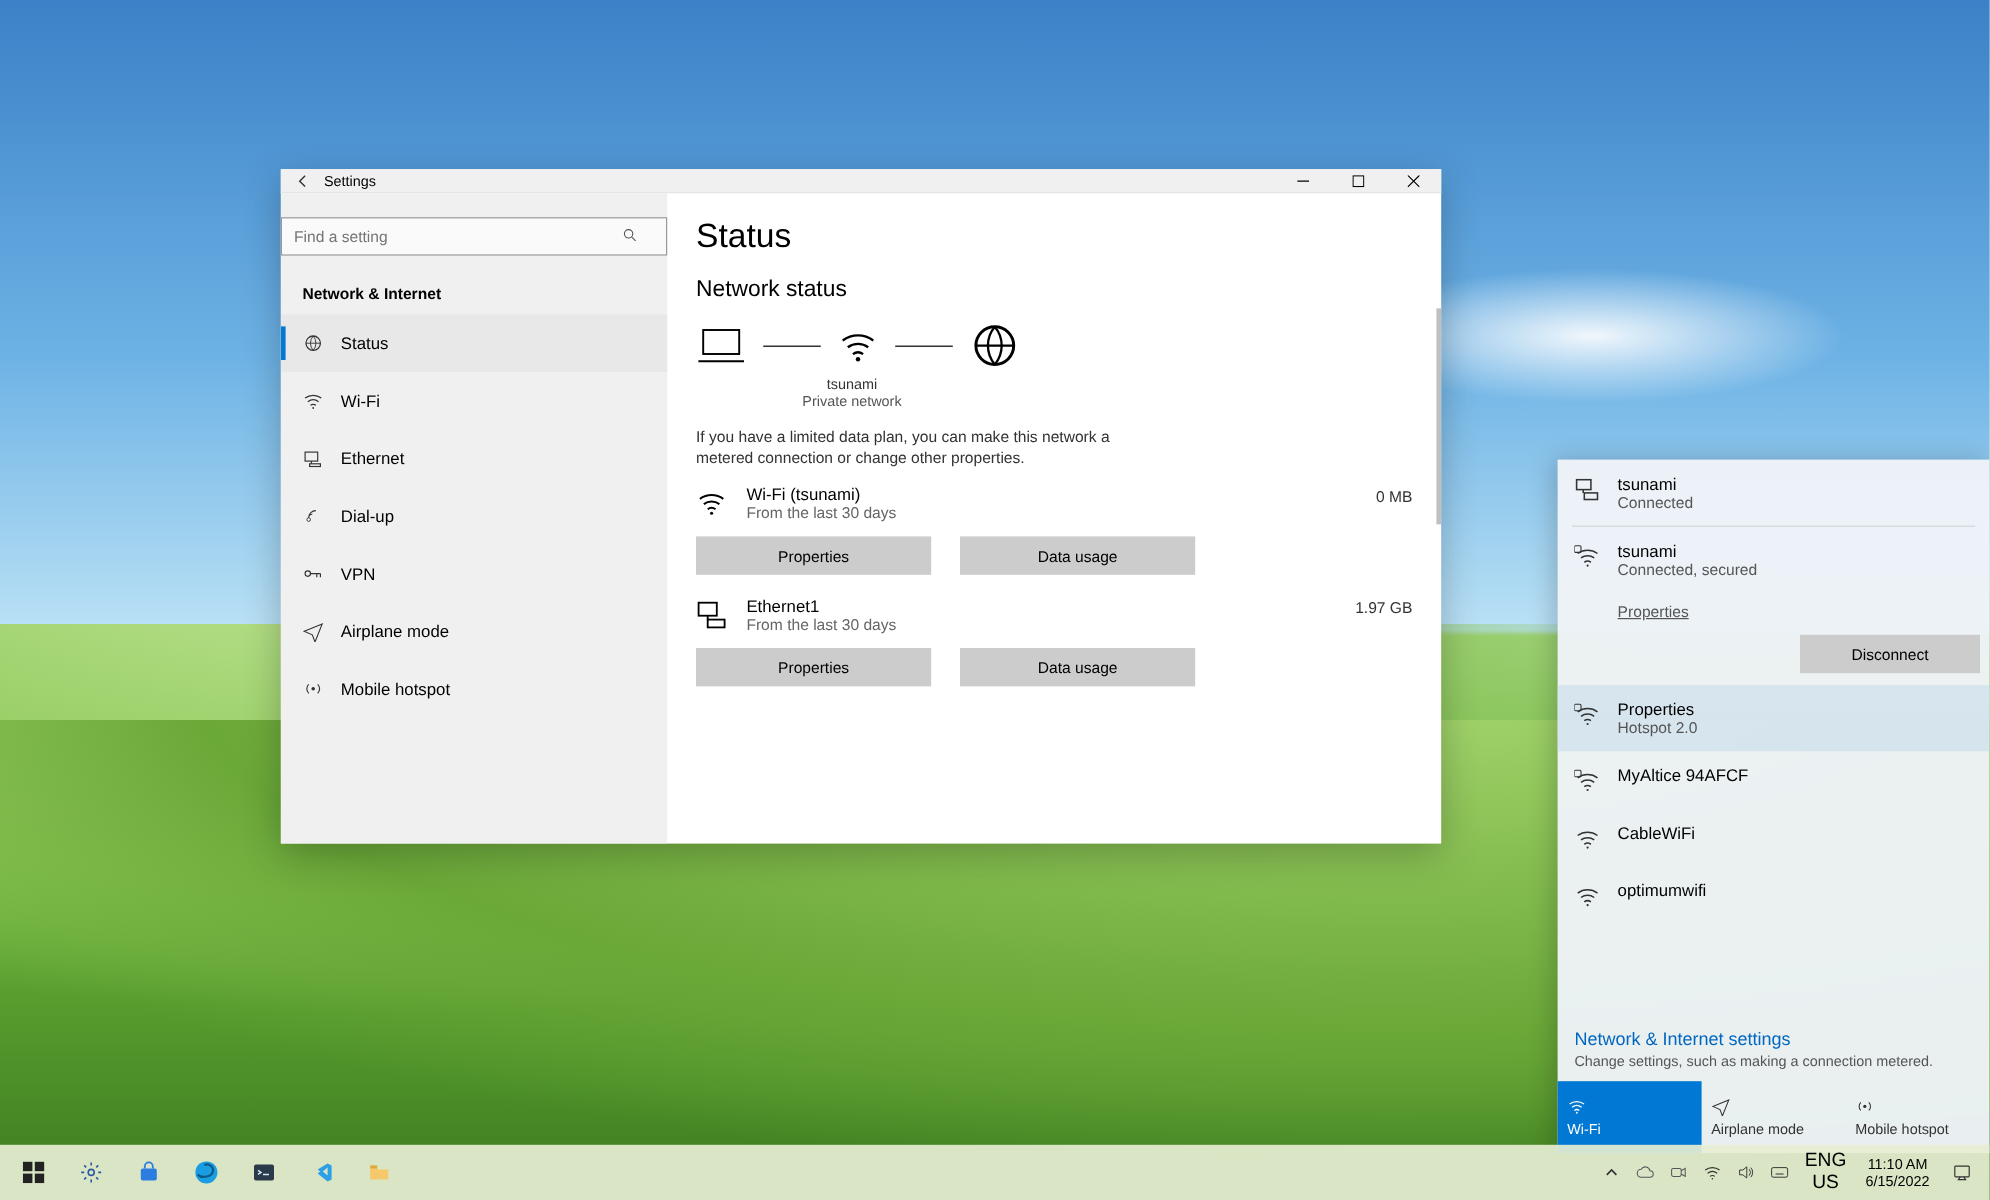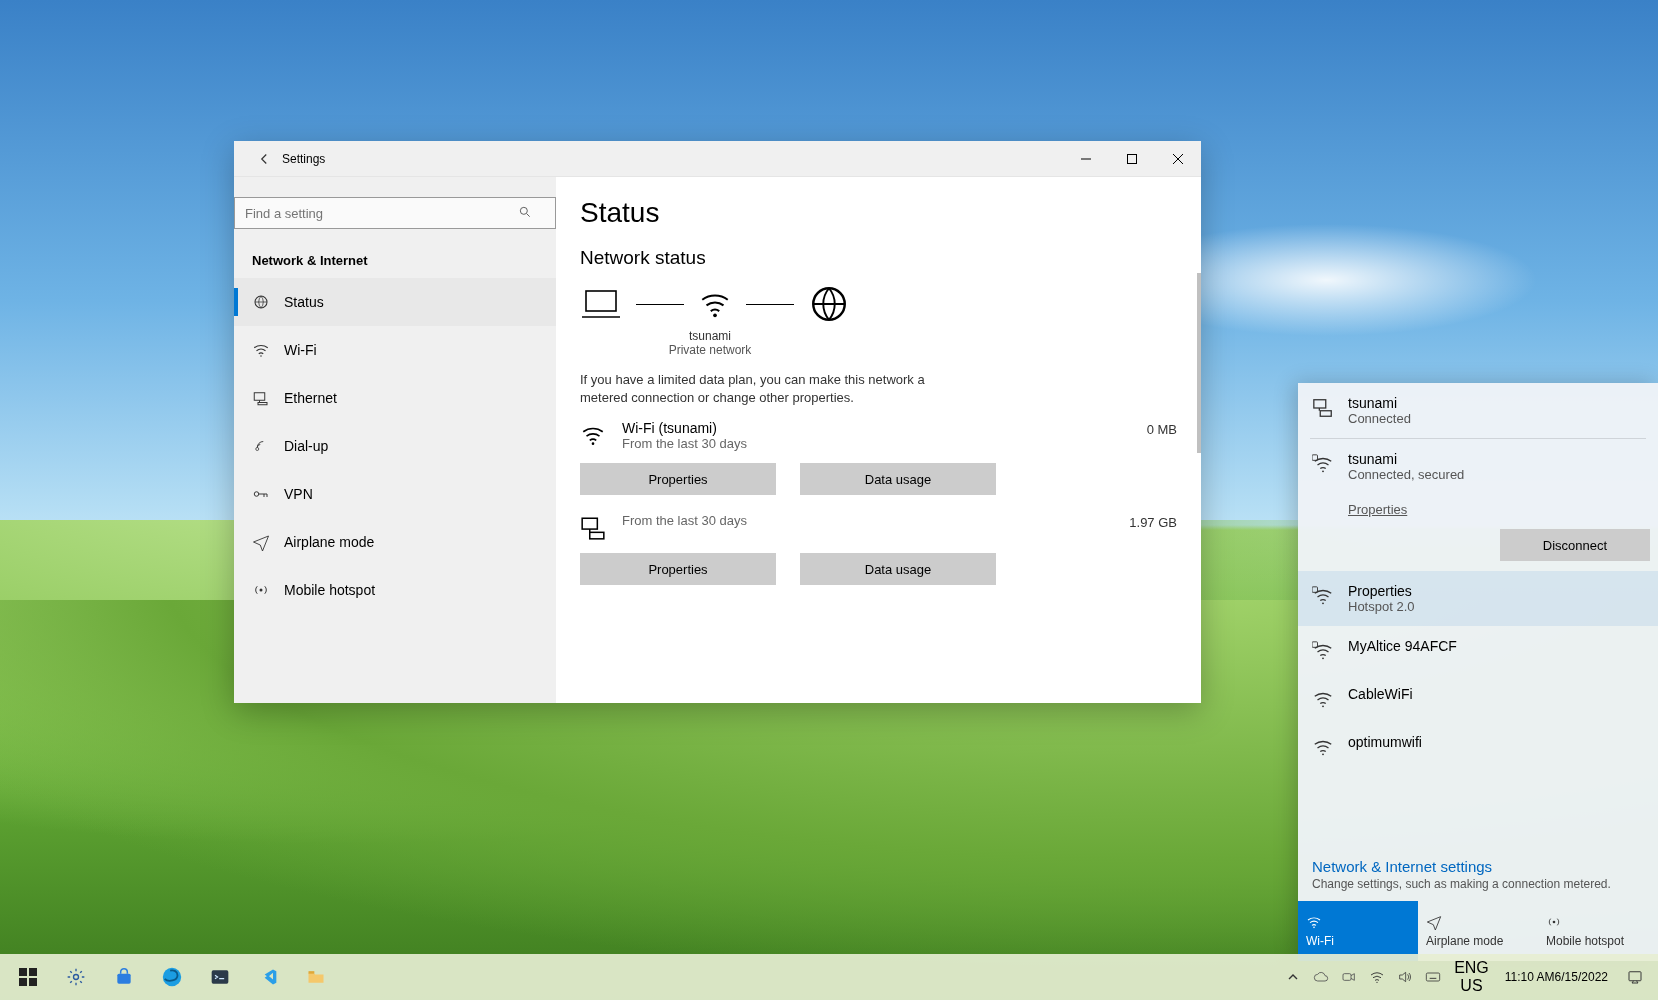--- a/index.html
+++ b/index.html
@@ -29,24 +29,23 @@
 
 .settings-window {
   position: absolute;
   left: 234px; top: 141px;
   width: 967px; height: 562px;
   background: #fff;
   box-shadow: 0 8px 30px rgba(0,0,0,.25);
   display: flex; flex-direction: column;
 }
 .titlebar {
-  height: 36px;
+  height: 20px;
   background: #f0f0f0;
   display: flex; align-items: center;
-  padding-left: 12px;
   border-bottom: 1px solid #e5e5e5;
 }
 .titlebar .back { width: 36px; display:flex; align-items:center; justify-content:center; cursor:pointer; }
 .titlebar .title { flex:1; color:#000; font-size:12px; }
 .titlebar .wincontrols { display:flex; }
 .titlebar .winbtn { width:46px; height:36px; display:flex; align-items:center; justify-content:center; cursor:pointer; }
 
 .settings-body { flex:1; display:flex; overflow:hidden; }
 .sidebar { width:322px; background:#f0f0f0; padding-top:10px; display:flex; flex-direction:column; }
 .sidebar .home-row { display:flex; align-items:center; gap:14px; padding:10px 16px; cursor:pointer; }
@@ -125,21 +124,21 @@
   position:absolute; left:0; right:0; bottom:0; height:46px;
   background: rgba(230,238,210,.92);
   display:flex; align-items:center;
   padding:0 4px;
 }
 .taskbar .tbtn { width:48px; height:46px; display:flex; align-items:center; justify-content:center; cursor:pointer; }
 .taskbar .spacer { flex:1; }
 .tray { display:flex; align-items:center; gap:2px; padding-right:2px; }
 .tray .ticon { width:26px; height:46px; display:flex; align-items:center; justify-content:center; cursor:pointer; font-size:14px; color:#333; }
 .tray .lang { display:flex; flex-direction:column; align-items:center; justify-content:center; font-size:16px; padding:0 6px; cursor:pointer; line-height:1.15; }
-.tray .clock { display:flex; flex-direction:row; align-items:center; justify-content:center; font-size:12px; padding:0 8px; cursor:pointer; line-height:1.2; }
+.tray .clock { display:flex; flex-direction:column; align-items:center; justify-content:center; font-size:12px; padding:0 8px; cursor:pointer; line-height:1.2; }
 .tray .notif { width:34px; height:46px; display:flex; align-items:center; justify-content:center; cursor:pointer; }
 
 svg { display:block; }
 
 
 .i { width:18px; height:18px; }
 </style>
 </head>
 <body>
 
@@ -287,20 +286,21 @@
 
       <div class="net-row">
         <div class="net-icon">
           <svg width="26" height="26" viewBox="0 0 24 24">
               <rect x="2" y="3" width="14" height="10" stroke="#000" stroke-width="1.4" fill="none"></rect>
               <rect x="9" y="16" width="13" height="6" stroke="#000" stroke-width="1.4" fill="none"></rect>
               <path d="M9 13v3" stroke="#000" stroke-width="1.4"></path>
             </svg>
         </div>
         <div class="net-meta">
+          <div class="net-name">Ethernet1</div>
           <div class="net-sub">From the last 30 days</div>
         </div>
         <div class="net-usage">1.97 GB</div>
       </div>
       <div class="btn-row">
         <button class="gray-btn">Properties</button>
         <button class="gray-btn">Data usage</button>
       </div>
 
       <div class="vscroll"></div>

